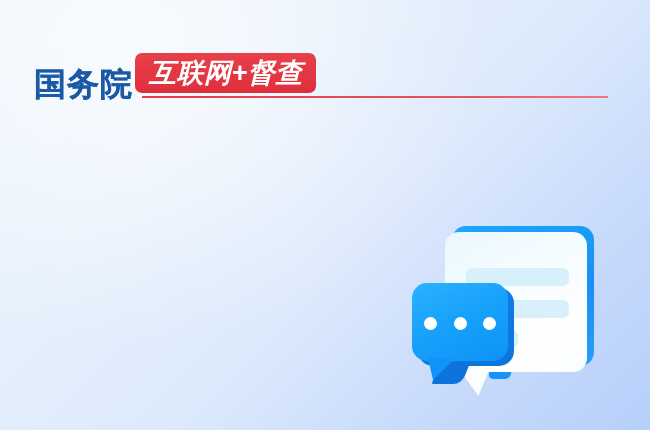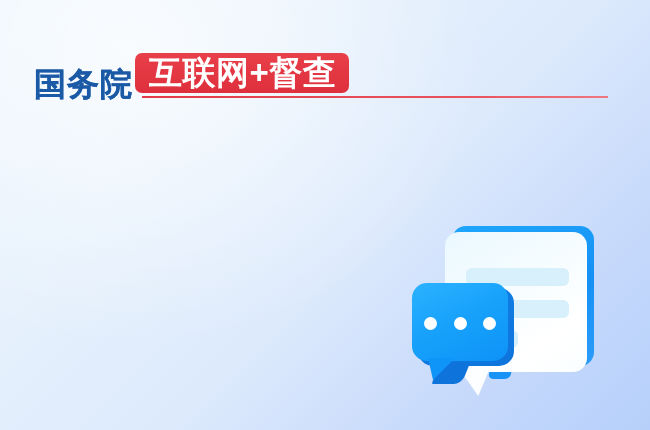--- a/index.html
+++ b/index.html
@@ -61,26 +61,27 @@
     top: 1px;
     height: 40px;
     padding: 0 13px 0 14px;
     background: linear-gradient(180deg, #E8404A 0%, #DE2F3C 100%);
     border-radius: 7px 7px 7px 7px;
     display: flex;
     align-items: center;
     box-sizing: border-box;
   }
   #badge-label {
-    font-size: 33px;
+    font-size: 27px;
     font-weight: bold;
     color: #FFFFFF;
     letter-spacing: 0.5px;
     line-height: 30px;
     white-space: nowrap;
+    font-style: italic;
   }
 
   #header-rule {
     position: absolute;
     left: 142px;
     top: 44px;
     width: 466px;
     height: 2px;
     background: linear-gradient(90deg, #E23B47 0%, #E8535D 70%, #EE7780 100%);
   }

